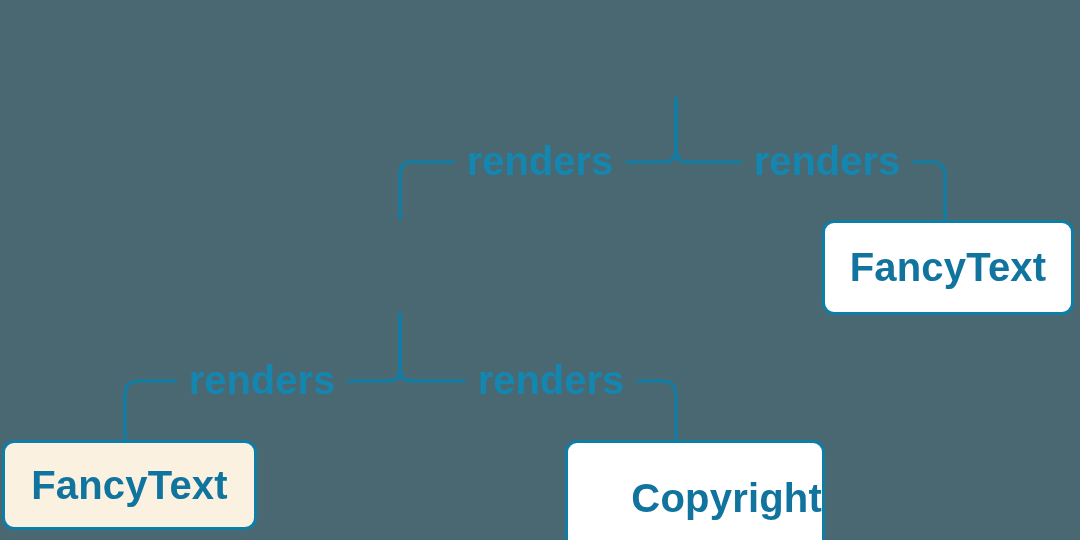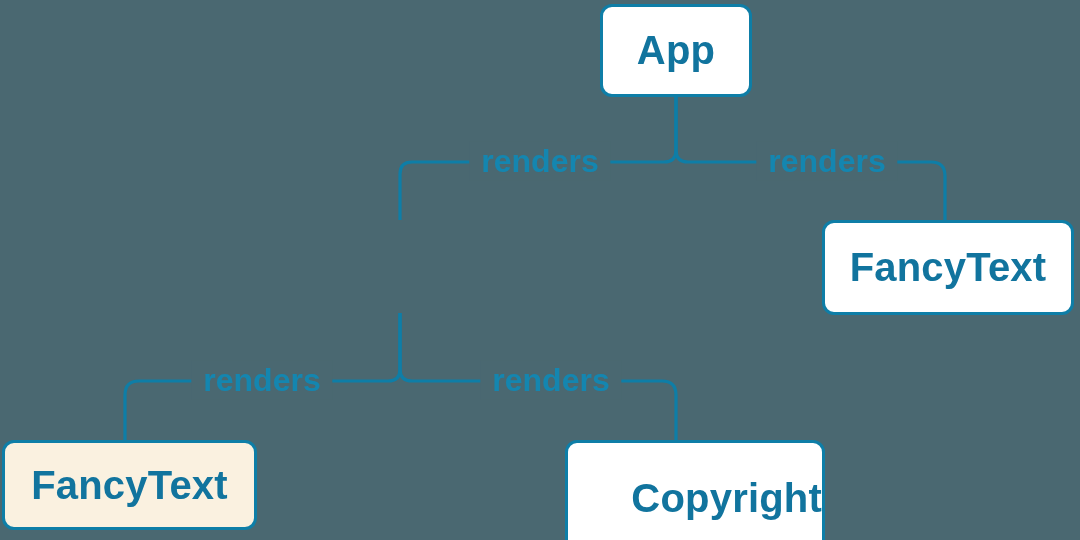--- a/index.html
+++ b/index.html
@@ -44,21 +44,21 @@
   .node-app        { left: 600px; top: 4px;   width: 152px; height: 93px; }
   .node-ig         { left: 190px; top: 220px; width: 442px; height: 93px; }
   .node-fancy-r    { left: 822px; top: 220px; width: 252px; height: 95px; }
   .node-fancy-l    { left: 2px;   top: 440px; width: 255px; height: 90px; }
   .node-copyright  { left: 565px; top: 440px; width: 260px; height: 117px; justify-content: flex-end; }
   .edge-label {
     position: absolute;
     transform: translate(-50%, -50%);
     background: #4a6871;
     color: #1486b0;
-    font-size: 32px;
+    font-size: 40px;
     font-weight: 700;
     padding: 1px 12px;
     white-space: nowrap;
   }
   .edge-label-1 { left: 540px; top: 161px; }
   .edge-label-2 { left: 827px; top: 161px; }
   .edge-label-3 { left: 262px; top: 380px; }
   .edge-label-4 { left: 551px; top: 380px; }
 </style>
 </head>
@@ -66,23 +66,20 @@
 
 <div class="canvas">
 
   <svg class="edges" viewBox="0 0 1080 540" xmlns="http://www.w3.org/2000/svg">
     <path d="M 676 97 V 150 Q 676 162 664 162 H 412 Q 400 162 400 174 V 220"></path>
     <path d="M 676 97 V 150 Q 676 162 688 162 H 931 Q 945 162 945 176 V 220"></path>
     <path d="M 400 313 V 369 Q 400 381 388 381 H 139 Q 125 381 125 395 V 440"></path>
     <path d="M 400 313 V 369 Q 400 381 412 381 H 662 Q 676 381 676 395 V 440"></path>
   </svg>
 
-  <div class="node node-app">
-    <span>App</span>
-  </div>
 
 
   <div class="node node-fancy-r">
     <span>FancyText</span>
   </div>
 
   <div class="node highlight node-fancy-l">
     <span>FancyText</span>
   </div>
 

